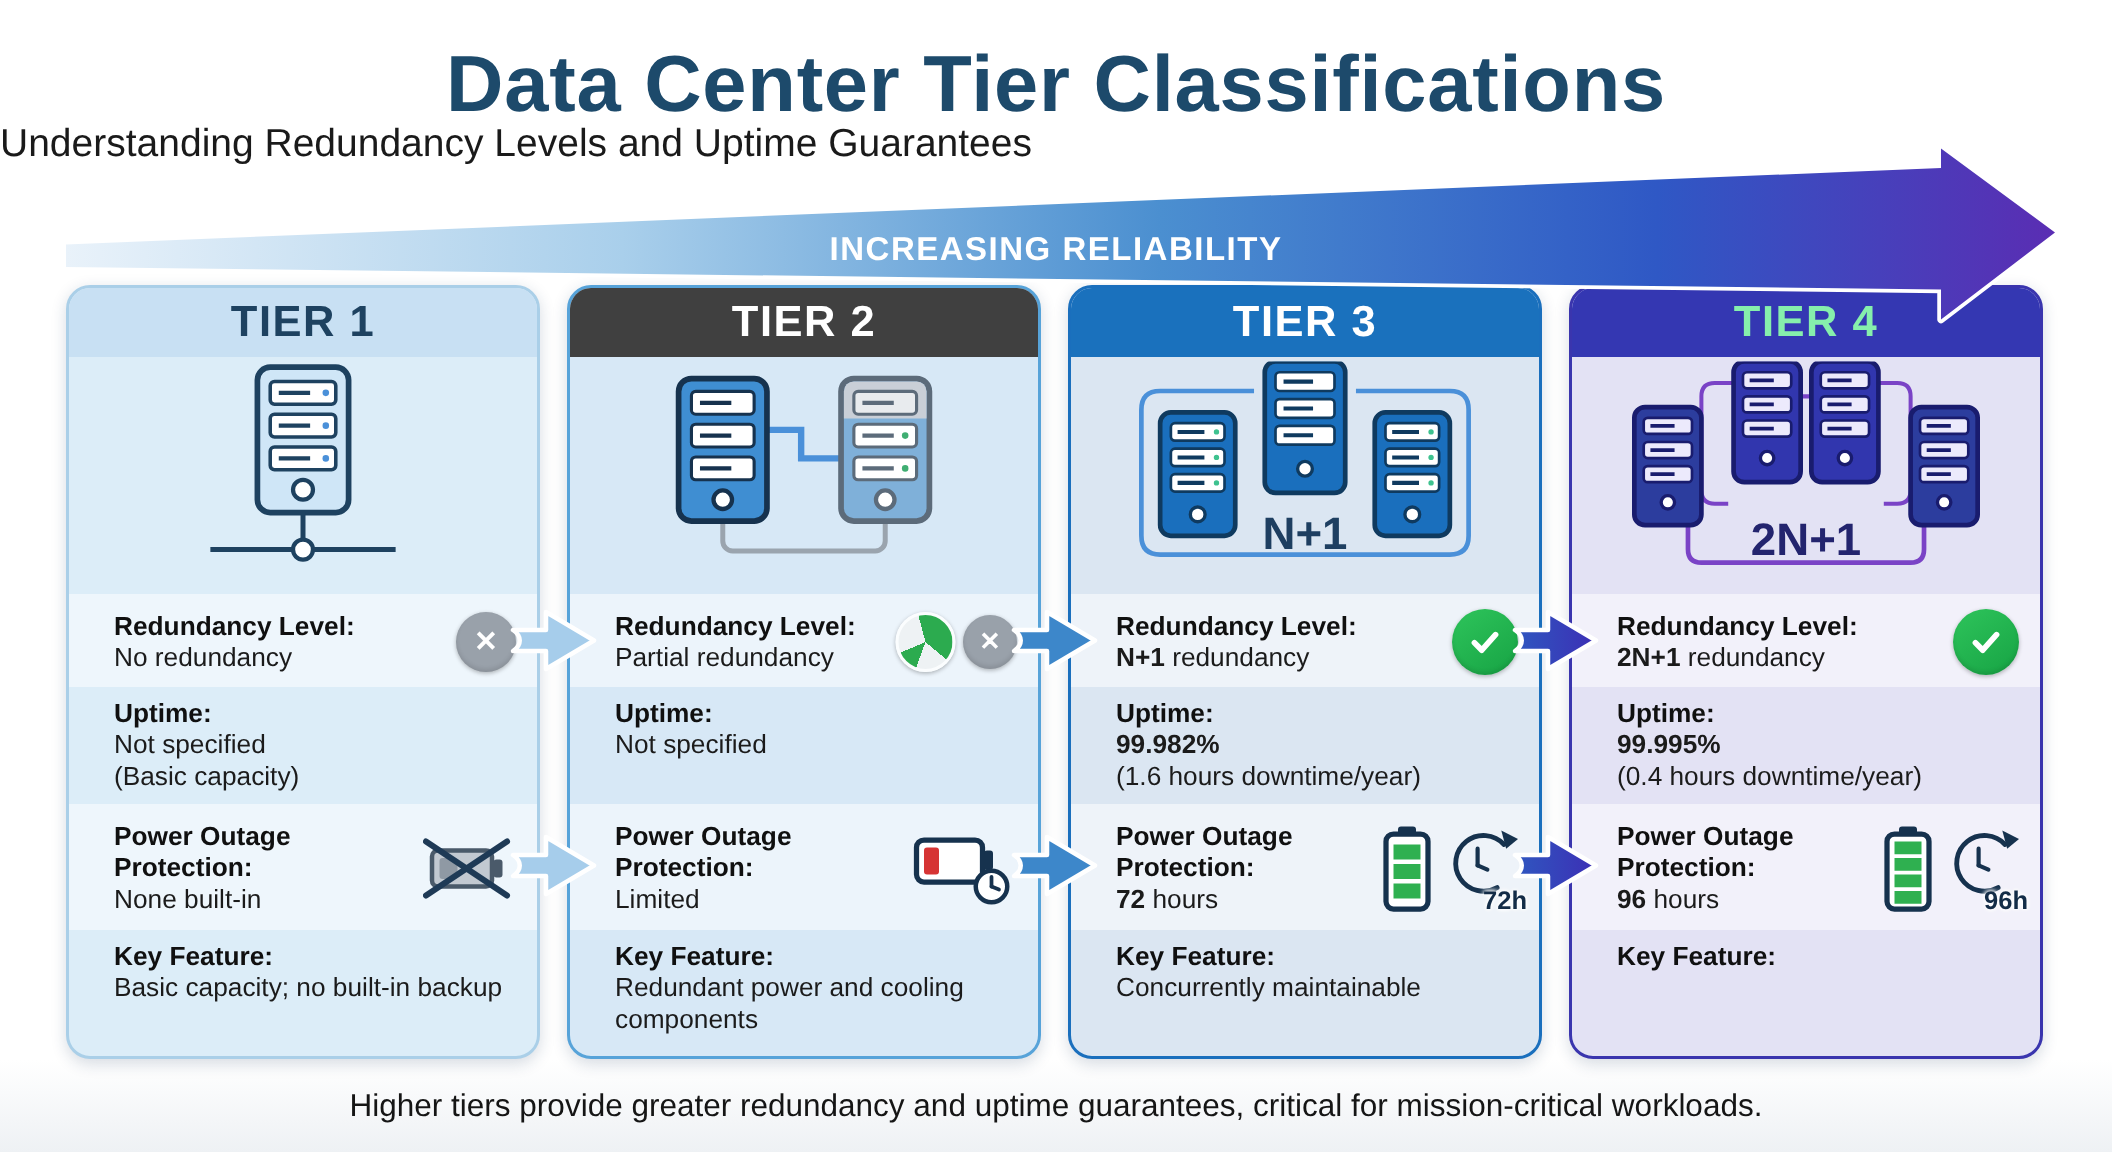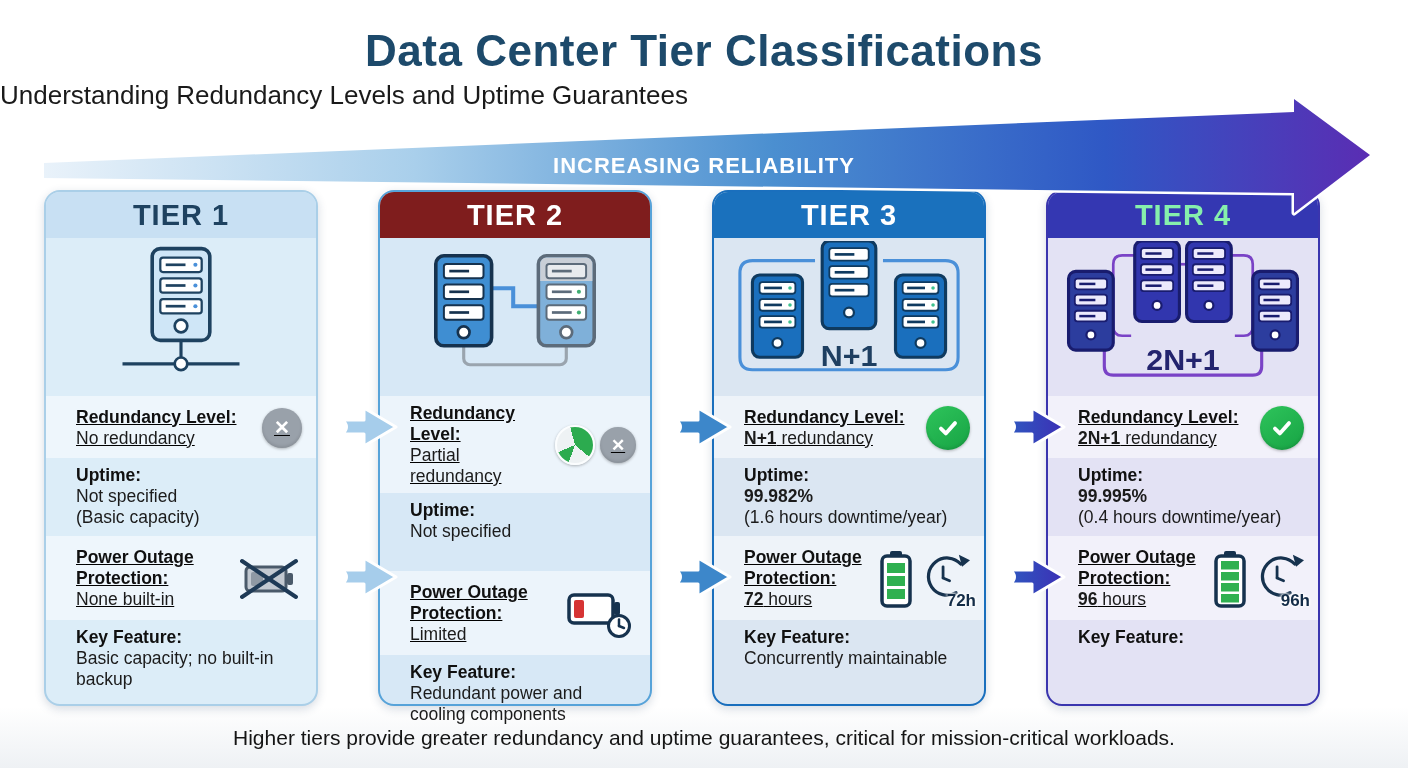--- a/index.html
+++ b/index.html
@@ -6,53 +6,53 @@
   html,body { background:#fff; }
   .stage {
     position:relative; width:1408px; height:768px; margin:0 auto; overflow:hidden;
     background:linear-gradient(180deg,#ffffff 0 92%, #eef1f4 100%);
     font-family:"Liberation Sans", sans-serif;
   }
   svg text { font-family:"Liberation Sans", sans-serif; }
 
   .page-title {
     position:absolute; top:26px; left:0; width:100%; text-align:center;
-    font-size:44px; font-weight:700; color:#1d4a6b; letter-spacing:.5px;
+    font-size:53px; font-weight:700; color:#1d4a6b; letter-spacing:.5px;
   }
   .page-subtitle {
     position:absolute; top:80px; left:0; width:100%; text-align:left;
     font-size:26px; font-weight:400; color:#1a1a1a;
   }
 
   .banner { position:absolute; top:0; left:0; z-index:4; pointer-events:none; }
   .banner-text { font-size:22px; font-weight:700; fill:#ffffff; letter-spacing:1px; }
 
   .card {
-    position:absolute; top:190px; width:274px; height:516px;
+    position:absolute; top:190px; width:316px; height:516px;
     border-radius:16px; box-shadow:0 3px 10px rgba(25,55,95,.18);
     display:flex; flex-direction:column; z-index:1;
   }
   .card-header {
     height:46px; border-radius:14px 14px 0 0; flex:0 0 46px;
     display:flex; align-items:center; justify-content:center;
     font-size:29px; font-weight:700; letter-spacing:1px;
   }
   .t1 { background:#dcedf8; border:2px solid #aacfe8; }
   .t1 .card-header { background:#c8e0f3; color:#1e4260; }
   .t2 { background:#d7e8f6; border:2px solid #57a3d9; }
-  .t2 .card-header { background:#7f1d1d; color:#fff; }
+  .t2 .card-header { background:#404040; color:#fff; }
   .t3 { background:#dbe6f2; border:2px solid #1a6fbd; }
   .t3 .card-header { background:#1a71bd; color:#fff; }
   .t4 { background:#e3e2f4; border:2px solid #3a35ae; }
   .t4 .card-header { background:#3437b2; color:#86efac; }
 
   .diagram { flex:0 0 158px; display:flex; align-items:center; justify-content:center; overflow:hidden; }
 
   .row { padding:7px 14px 6px 30px; }
-  .row-light { background:rgba(255,255,255,.52);text-decoration:underline; }
+  .row-light { background:rgba(255,255,255,.52); }
   .row-flex { display:flex; align-items:center; justify-content:space-between; }
   .row-redundancy { flex:0 0 62px; }
   .row-uptime { flex:0 0 78px; }
   .row-power { flex:0 0 84px; }
   .row-key { flex:1 1 auto; border-radius:0 0 13px 13px; }
   .lbl { font-size:17.5px; font-weight:700; color:#101010; line-height:1.2; }
   .val { font-size:17.5px; color:#1b1b1b; line-height:1.2; }
   .strong { font-weight:700; }
   .t3 .u1, .t4 .u1 { font-weight:700; }
   .power-label-wrap { max-width:175px; }

